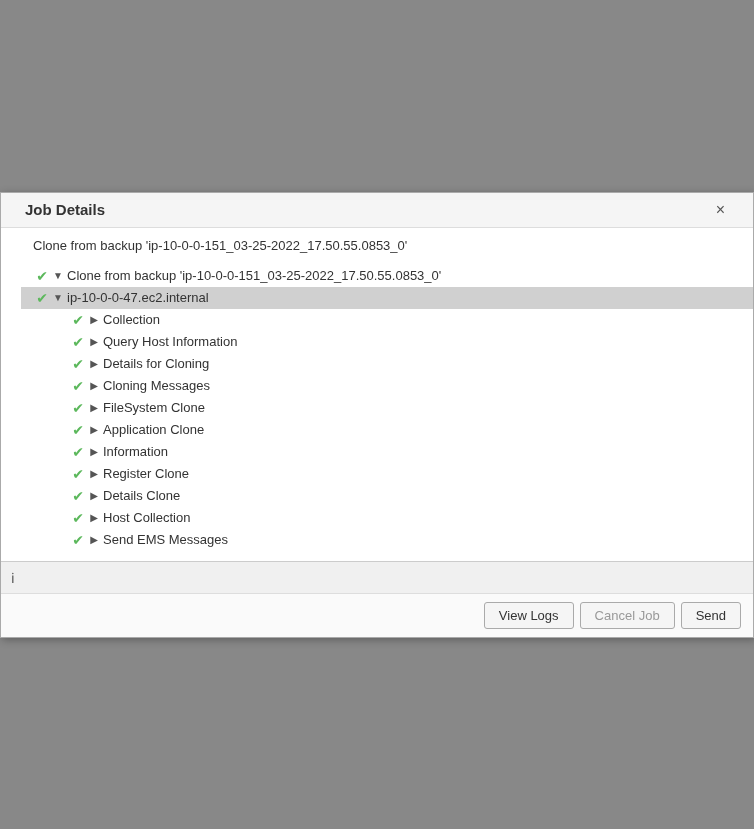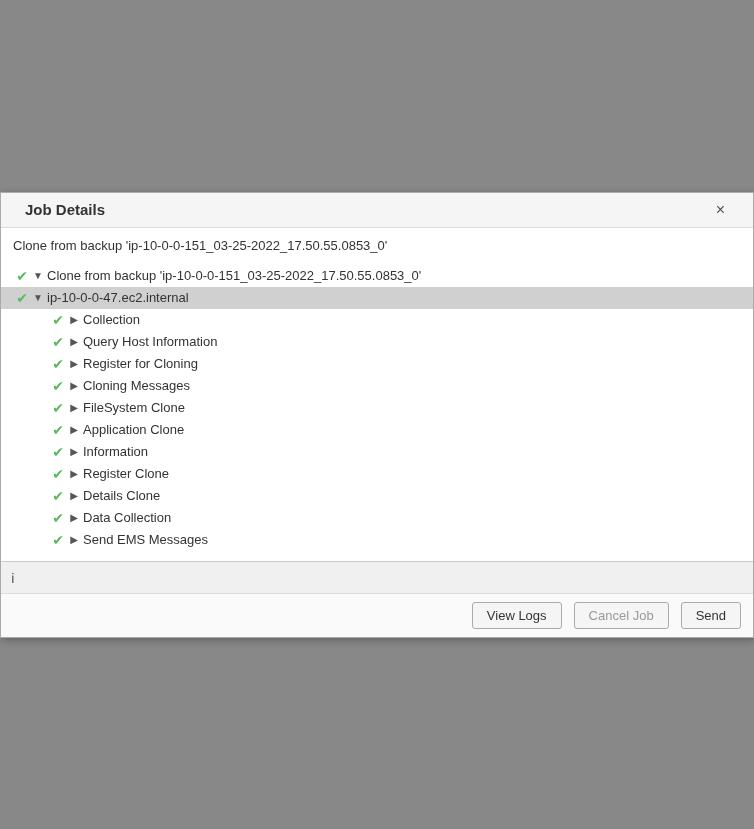--- a/index.html
+++ b/index.html
@@ -39,20 +39,21 @@
       font-size: 16px;
       color: #555;
       background: none;
       border: none;
       padding: 0 4px;
     }
     .dialog-body {
       flex: 1;
       overflow-y: auto;
       padding: 10px 12px 10px 12px;
+      margin-left: 20px;
     }
     .main-title {
       font-size: 13px;
       color: #333;
       margin-bottom: 12px;
       font-weight: normal;
     }
     .tree {
       list-style: none;
     }
@@ -100,21 +101,21 @@
       align-items: center;
       gap: 6px;
     }
     .info-icon {
       color: #555;
       font-size: 14px;
     }
     .dialog-footer {
       display: flex;
       justify-content: flex-end;
-      gap: 12px;
+      gap: 6px;
       padding: 8px 12px;
       border-top: 1px solid #ddd;
       background: #fafafa;
     }
     .btn {
       padding: 5px 14px;
       font-size: 13px;
       border: 1px solid #aaa;
       background: #f5f5f5;
       cursor: pointer;
@@ -154,21 +155,21 @@
           <span class="item-label">Collection</span>
         </li>
         <li class="tree-item level-2">
           <span class="check-icon">✔</span>
           <span class="expand-icon">▶</span>
           <span class="item-label">Query Host Information</span>
         </li>
         <li class="tree-item level-2">
           <span class="check-icon">✔</span>
           <span class="expand-icon">▶</span>
-          <span class="item-label">Register for Cloning</span>
+          <span class="item-label">Details for Cloning</span>
         </li>
         <li class="tree-item level-2">
           <span class="check-icon">✔</span>
           <span class="expand-icon">▶</span>
           <span class="item-label">Cloning Messages</span>
         </li>
         <li class="tree-item level-2">
           <span class="check-icon">✔</span>
           <span class="expand-icon">▶</span>
           <span class="item-label">FileSystem Clone</span>
@@ -189,21 +190,21 @@
           <span class="item-label">Register Clone</span>
         </li>
         <li class="tree-item level-2">
           <span class="check-icon">✔</span>
           <span class="expand-icon">▶</span>
           <span class="item-label">Details Clone</span>
         </li>
         <li class="tree-item level-2">
           <span class="check-icon">✔</span>
           <span class="expand-icon">▶</span>
-          <span class="item-label">Data Collection</span>
+          <span class="item-label">Host Collection</span>
         </li>
         <li class="tree-item level-2">
           <span class="check-icon">✔</span>
           <span class="expand-icon">▶</span>
           <span class="item-label">Send EMS Messages</span>
         </li>
       </ul>
   </div>
   <div class="status-bar">
     <span class="info-icon">ℹ</span>

